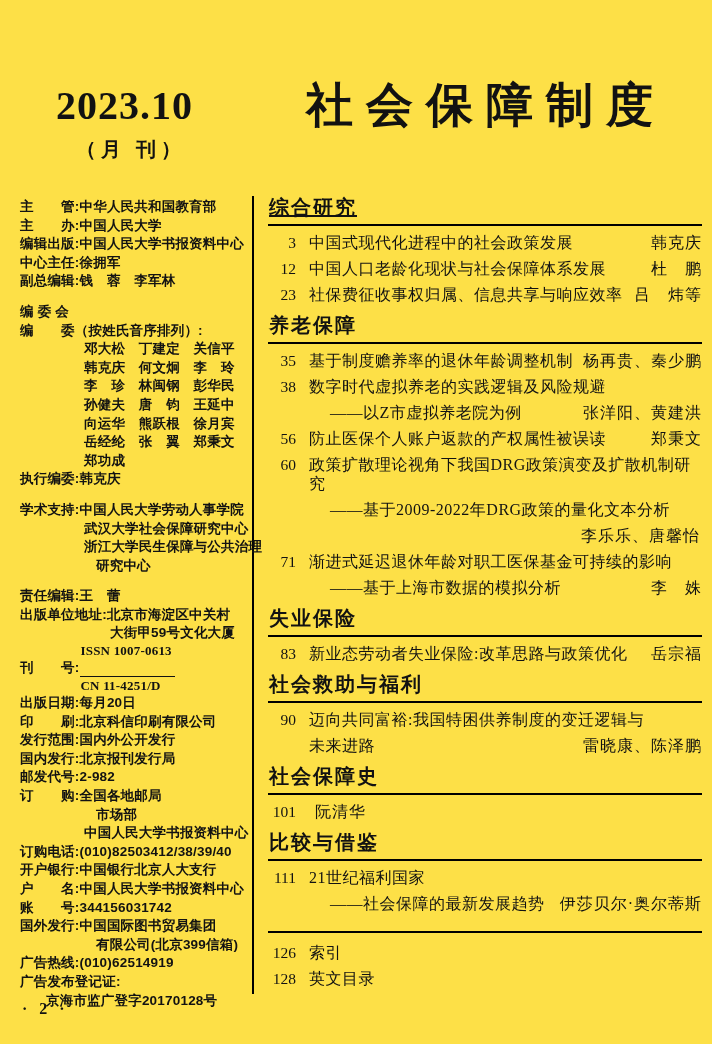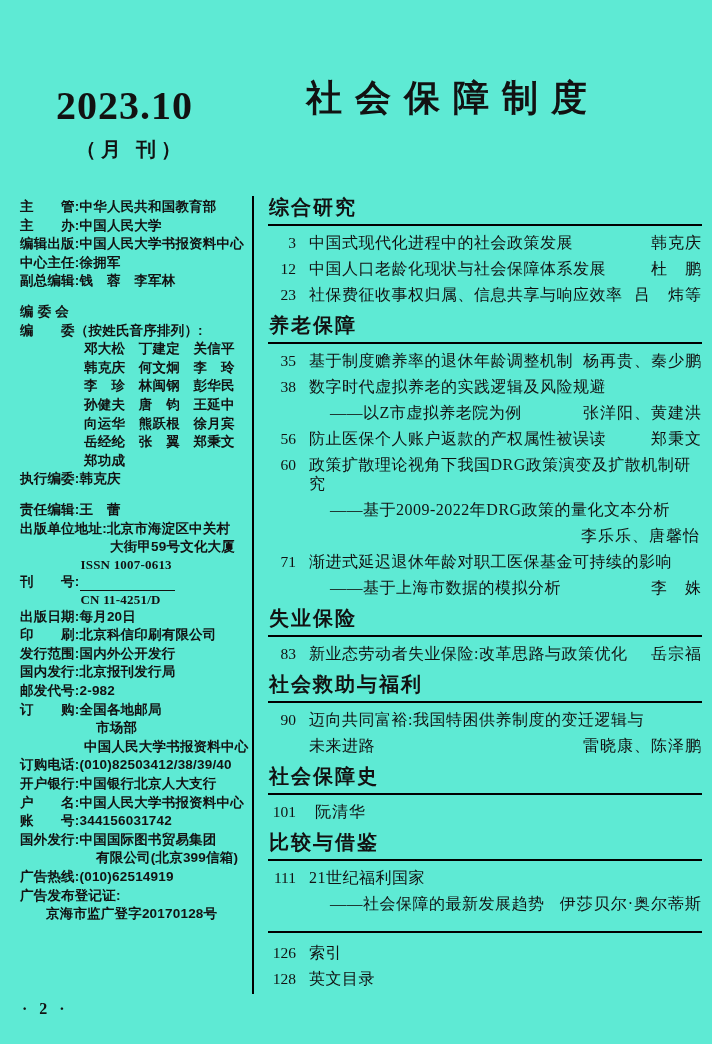--- a/index.html
+++ b/index.html
@@ -1,35 +1,35 @@
 <!DOCTYPE html>
 <html><head>
 <meta charset="utf-8">
 <style>
   html,body{margin:0;padding:0;background:#e8e8e8;}
   .page{
-    position:relative;width:712px;height:1044px;background:#5eead4;color:#121212;
+    position:relative;width:712px;height:1044px;background:#fde047;color:#121212;
     margin:0 auto;overflow:hidden;
     font-family:"Liberation Sans","DejaVu Sans",sans-serif;
   }
   
   .issue{
     position:absolute;left:56px;top:82px;
     font-family:"Liberation Serif","DejaVu Serif",serif;
     font-size:40px;font-weight:600;letter-spacing:1px;
   }
   .freq{
     position:absolute;left:76px;top:136px;
     font-family:"Liberation Serif","DejaVu Serif",serif;
     font-size:20px;font-weight:600;letter-spacing:5px;
   }
   .jtitle{
     position:absolute;left:306px;top:74px;
     font-family:"Liberation Serif","DejaVu Serif",serif;
-    font-size:36px;font-weight:700;letter-spacing:13px;white-space:nowrap;
+    font-size:47px;font-weight:700;letter-spacing:13px;white-space:nowrap;
   }
   
   .vline{position:absolute;left:252px;top:196px;width:2px;height:798px;background:#000;}
   
   .masthead{
     position:absolute;left:20px;top:198px;width:228px;
     font-size:13.5px;line-height:18.6px;font-weight:600;letter-spacing:.2px;
   }
   .m-group{margin-bottom:12px;}
   .m-line{white-space:nowrap;}
@@ -44,21 +44,21 @@
     font-size:13px;line-height:16px;
   }
   .issn-top{border-bottom:1.5px solid #121212;padding:0 3px 17px 1px;}
   .issn-bot{padding:1px 3px 0 1px;}
   
   .toc{position:absolute;left:268px;top:194px;width:434px;}
   .toc-head{
     font-size:20px;font-weight:700;letter-spacing:2px;
     padding:0 0 3px 1px;border-bottom:2px solid #000;margin:8px 0 4px;
   }
-  .toc-section:first-child .toc-head{margin-top:0;}
+  .toc-section:first-child .toc-head{margin-top:0;text-decoration:underline;}
   .t-row{
     display:flex;align-items:baseline;margin:7px 0;
     font-family:"Liberation Serif","DejaVu Serif",serif;font-size:16px;line-height:19px;
   }
   .t-pg{flex:0 0 28px;width:28px;text-align:right;margin-right:13px;font-size:15.5px;}
   .t-ttl{flex:1 1 auto;letter-spacing:.5px;}
   .t-auth{flex:0 0 auto;padding-left:6px;white-space:nowrap;letter-spacing:1px;}
   .t-sub .t-ttl{padding-left:21px;letter-spacing:.5px;}
   .t-authors-only{justify-content:flex-end;padding-right:2px;}
   .toc-rule{border-top:2px solid #000;margin:18px 0 10px;}
@@ -92,20 +92,26 @@
         <div class="m-line">编 委 会</div>
         <div class="m-line">编　　委（按姓氏音序排列）:</div>
         <div class="m-line ind2">邓大松　丁建定　关信平</div>
         <div class="m-line ind2">韩克庆　何文炯　李　玲</div>
         <div class="m-line ind2">李　珍　林闽钢　彭华民</div>
         <div class="m-line ind2">孙健夫　唐　钧　王延中</div>
         <div class="m-line ind2">向运华　熊跃根　徐月宾</div>
         <div class="m-line ind2">岳经纶　张　翼　郑秉文</div>
         <div class="m-line ind2">郑功成</div>
         <div class="m-line">执行编委:韩克庆</div>
+      </div>
+      <div class="m-group">
+        <div class="m-line">学术支持:中国人民大学劳动人事学院</div>
+        <div class="m-line ind2">武汉大学社会保障研究中心</div>
+        <div class="m-line ind2">浙江大学民生保障与公共治理</div>
+        <div class="m-line ind3">研究中心</div>
       </div>
       <div class="m-group">
         <div class="m-line">责任编辑:王　蕾</div>
         <div class="m-line">出版单位地址:北京市海淀区中关村</div>
         <div class="m-line ind4">大街甲59号文化大厦</div>
         <div class="issn-row m-line">
           <span>刊　　号:</span>
           <span class="issn-stack">
             <div class="issn-top">ISSN 1007-0613</div>
             <div class="issn-bot">CN 11-4251/D</div>

